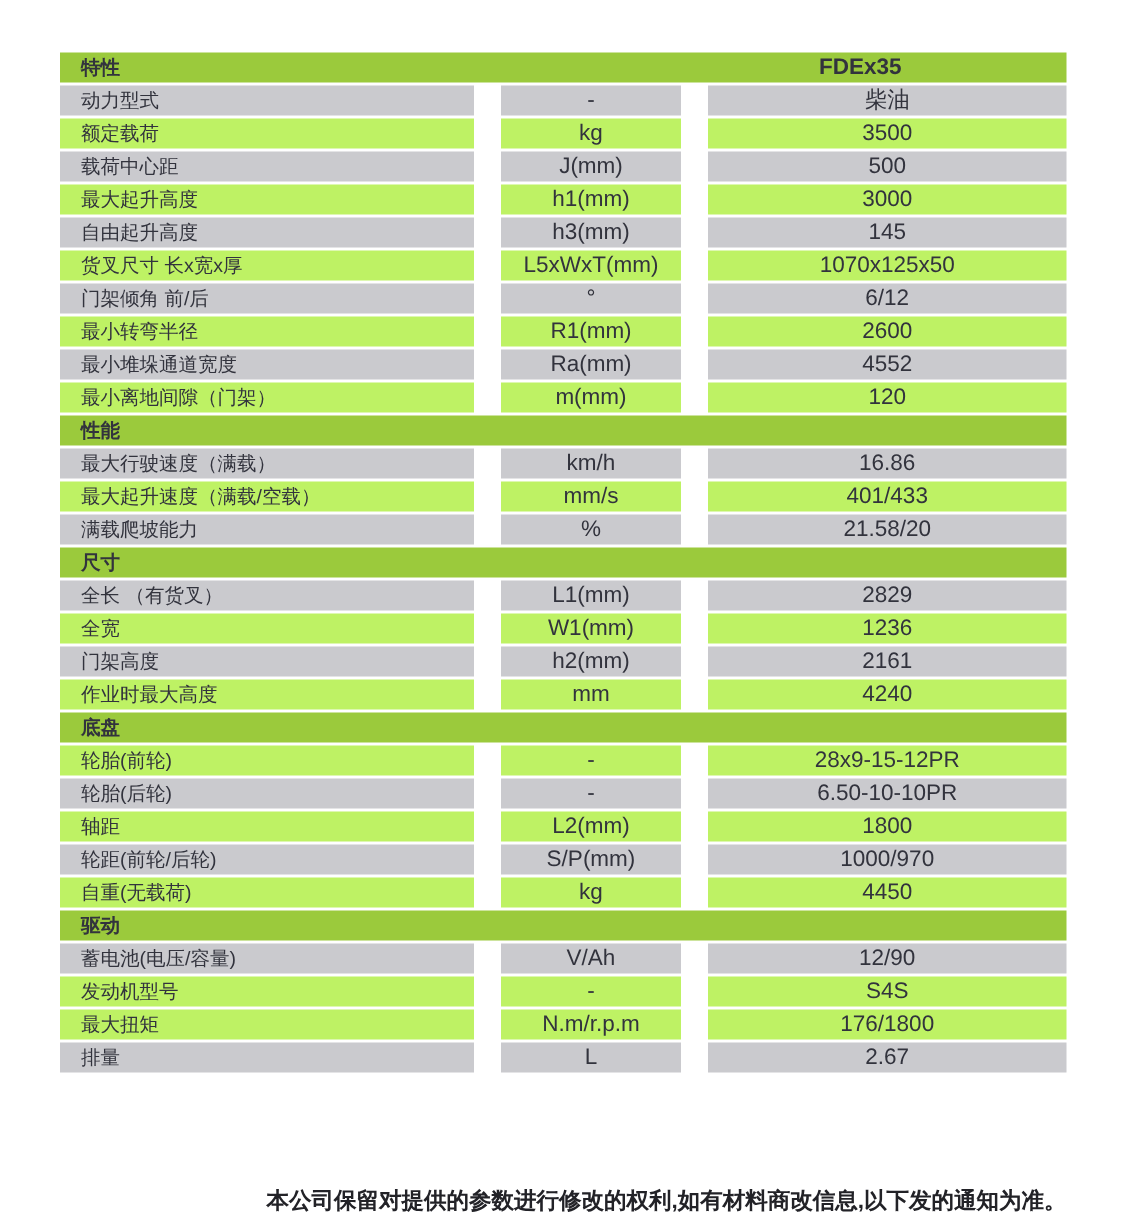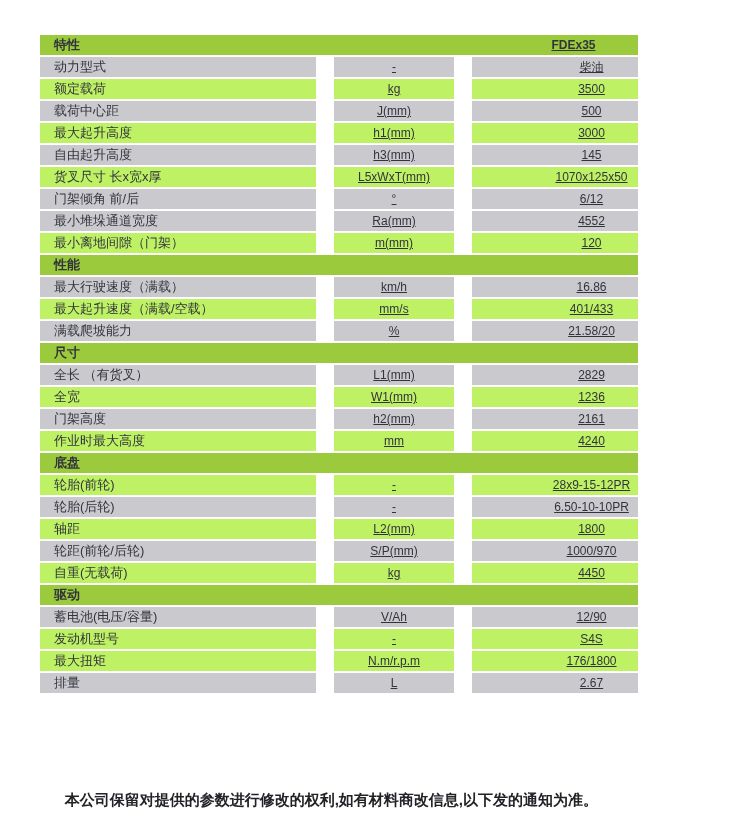--- a/index.html
+++ b/index.html
@@ -4,21 +4,21 @@
 <style>
   * { margin: 0; padding: 0; box-sizing: border-box; }
   html, body {
     width: 751px; height: 815px;
     background: #ffffff;
     font-family: "Liberation Sans", "DejaVu Sans", sans-serif;
     color: #32333d;
   }
   .page {
     position: relative;
-    width: 638px; height: 815px;
+    width: 751px; height: 815px;
     background: #ffffff;
     overflow: hidden;
   }
   .spec-table {
     position: absolute;
     left: 40px; top: 35px;
     width: 671px;
   }
   .row {
     display: grid;
@@ -27,21 +27,21 @@
     height: 20px;
     margin-bottom: 2px;
   }
   .cell {
     font-size: 13px;
     line-height: 20px;
     white-space: nowrap;
     overflow: hidden;
   }
   .cell.label { padding-left: 14px; text-align: left; }
-  .cell.unit, .cell.value { text-align: center; font-size: 12px; text-decoration: underline; }
+  .cell.unit, .cell.value { text-align: center; font-size: 15px; }
   .row.dark  .cell { background: #cacace; }
   .row.light .cell { background: #bef264; }
   .band {
     display: grid;
     grid-template-columns: 276px 120px 1fr;
     height: 20px;
     margin-bottom: 2px;
     background: #9bca3c;
   }
   .band .cell { background: transparent; font-weight: 700; }
@@ -96,20 +96,25 @@
         <div class="row light">
           <div class="cell label">货叉尺寸 长x宽x厚</div>
           <div class="cell unit">L5xWxT(mm)</div>
           <div class="cell value">1070x125x50</div>
         </div>
         <div class="row dark">
           <div class="cell label">门架倾角 前/后</div>
           <div class="cell unit">°</div>
           <div class="cell value">6/12</div>
         </div>
+        <div class="row light">
+          <div class="cell label">最小转弯半径</div>
+          <div class="cell unit">R1(mm)</div>
+          <div class="cell value">2600</div>
+        </div>
         <div class="row dark">
           <div class="cell label">最小堆垛通道宽度</div>
           <div class="cell unit">Ra(mm)</div>
           <div class="cell value">4552</div>
         </div>
         <div class="row light">
           <div class="cell label">最小离地间隙（门架）</div>
           <div class="cell unit">m(mm)</div>
           <div class="cell value">120</div>
         </div>

